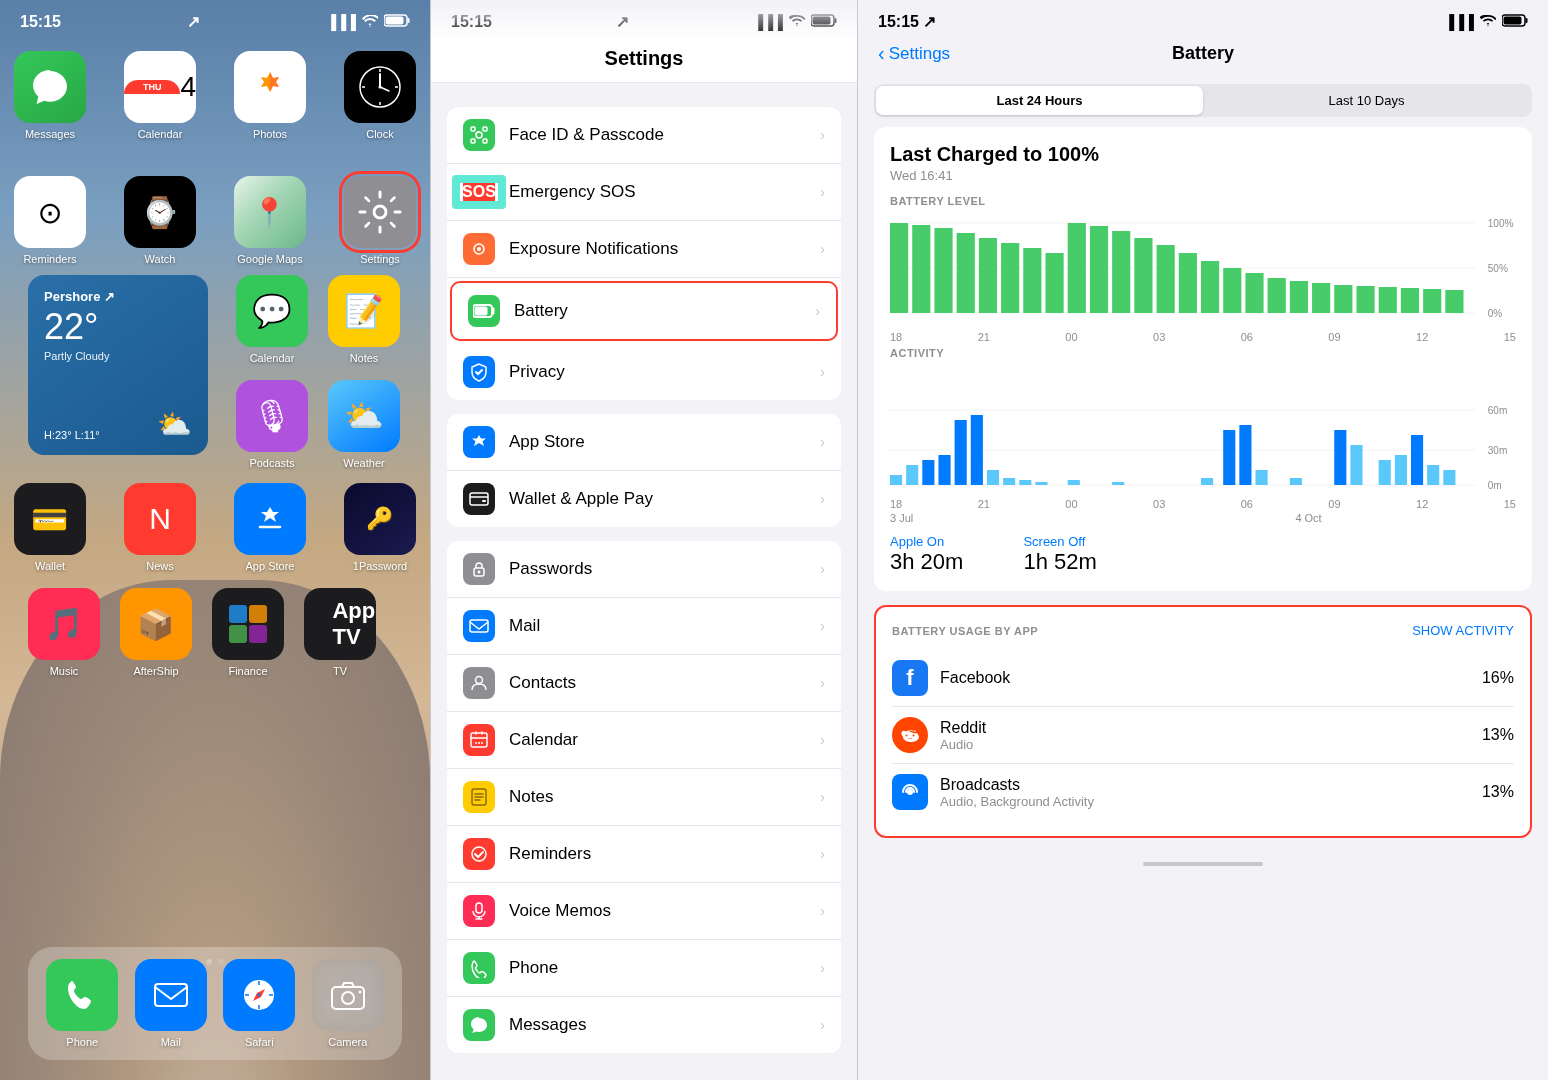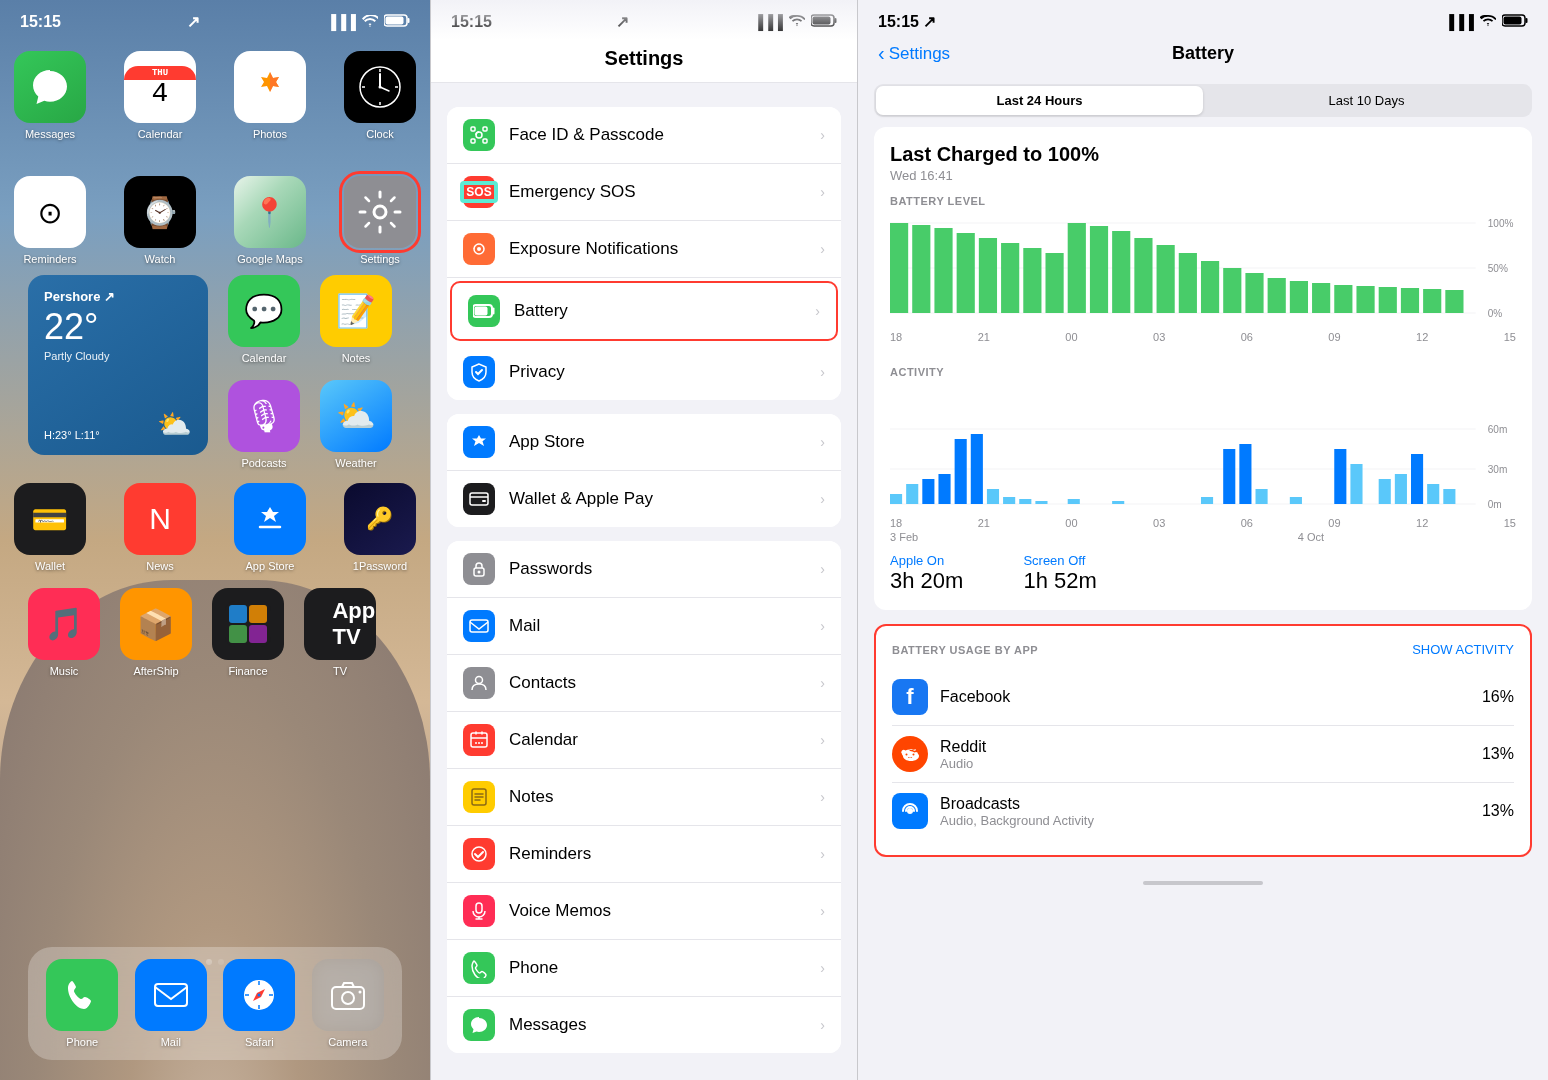--- a/index.html
+++ b/index.html
@@ -102,21 +102,21 @@
     .bg-blue { background: #007aff; }
     .bg-gray { background: #8e8e93; }
     .bg-gradient-messages { background: linear-gradient(145deg, #34c759, #28a745); }
     .bg-black { background: #000; }
 
     
     .home-row-mixed {
       position: relative;
       z-index: 10;
       display: flex;
-      gap: 20px;
+      gap: 28px;
       padding: 10px 28px 0;
       align-items: flex-start;
     }
 
     
     .home-row-4 {
       position: relative;
       z-index: 10;
       display: grid;
       grid-template-columns: repeat(4, 90px);
@@ -460,21 +460,21 @@
   <div class="home-grid">
     <div class="app-icon">
       <div class="app-icon-img bg-gradient-messages">
         <svg width="42" height="42" viewBox="0 0 42 42">
             <path d="M21 4C11.6 4 4 10.8 4 19.2c0 4.5 2 8.5 5.3 11.3L7.5 38l7.8-3.2c1.8.6 3.7.9 5.7.9C30.4 35.7 38 28.8 38 20.4 38 11.9 30.4 5 21 5z" fill="white"></path>
           </svg>
       </div>
       <span class="app-icon-label">Messages</span>
     </div>
     <div class="app-icon">
-      <div class="app-icon-img bg-white" style="flex-direction:column; gap:0;font-family:Liberation Mono, monospace;">
+      <div class="app-icon-img bg-white" style="flex-direction:row; gap:0;">
         <div style="background:#ff3b30; width:100%; text-align:center; color:white; font-size:9px; font-weight:600; padding:2px 0; border-radius:16px 16px 0 0;">THU</div>
         <div style="font-size:28px; font-weight:200; color:#000; line-height:1;">4</div>
       </div>
       <span class="app-icon-label">Calendar</span>
     </div>
     <div class="app-icon">
       <div class="app-icon-img bg-white">
         <svg width="46" height="46" viewBox="0 0 46 46">
           <path d="M23 8l3 6 6-1-3 5 3 5-6-1-3 6-3-6-6 1 3-5-3-5 6 1z" fill="#ff9500"></path>
           <path d="M23 8l3 6 6-1-3 5 3 5-6-1-3 6" fill="#ff6b35" opacity="0.7"></path>
@@ -730,21 +730,21 @@
               <circle cx="10" cy="10" r="3" fill="none" stroke="white" stroke-width="1.5"></circle>
               <path d="M7 10c0-1.7 1.3-3 3-3" stroke="white" stroke-width="1.5" fill="none"></path>
             </svg>
         </div>
         <span class="settings-item-label">Face ID &amp; Passcode</span>
         <span class="settings-chevron">›</span>
       </div>
 
       <div class="settings-item">
         <div class="settings-icon" style="background:#ff3b30; border-radius:8px;">
-          <span style="color:white; font-size:12px; font-weight:700; border:4px solid #5eead4; border-radius:4px; padding:0 2px;">SOS</span>
+          <span style="color:white; font-size:16px; font-weight:700; border:8px solid #5eead4; border-radius:4px; padding:0 2px;">SOS</span>
         </div>
         <span class="settings-item-label">Emergency SOS</span>
         <span class="settings-chevron">›</span>
       </div>
 
       <div class="settings-item">
         <div class="settings-icon" style="background:#ff6b35;">
           <svg width="20" height="20" viewBox="0 0 20 20">
               <circle cx="10" cy="10" r="5" fill="none" stroke="white" stroke-width="1.5"></circle>
               <circle cx="10" cy="10" r="2" fill="white"></circle>
@@ -996,21 +996,21 @@
           <span>21</span>
           <span>00</span>
           <span>03</span>
           <span>06</span>
           <span>09</span>
           <span>12</span>
           <span>15</span>
         </div>
       </div>
 
-      <div class="battery-chart-label" style="margin-top:23px;">ACTIVITY</div>
+      <div class="battery-chart-label" style="margin-top:4px;">ACTIVITY</div>
       <div style="position:relative;margin-top:41px;">
         <svg width="100%" height="90" viewBox="0 0 620 90" preserveAspectRatio="none">
 
           <line x1="0" y1="10" x2="580" y2="10" stroke="#e5e5ea" stroke-width="0.5"></line>
           <line x1="0" y1="50" x2="580" y2="50" stroke="#e5e5ea" stroke-width="0.5"></line>
           <line x1="0" y1="85" x2="580" y2="85" stroke="#e5e5ea" stroke-width="0.5"></line>
 
           <rect x="0" y="75" width="12" height="10" fill="#5ac8fa"></rect>
           <rect x="16" y="65" width="12" height="20" fill="#5ac8fa"></rect>
           <rect x="32" y="60" width="12" height="25" fill="#007aff"></rect>
@@ -1044,21 +1044,21 @@
           <span>18</span>
           <span>21</span>
           <span>00</span>
           <span>03</span>
           <span>06</span>
           <span>09</span>
           <span>12</span>
           <span>15</span>
         </div>
         <div style="display:flex; justify-content:space-between; padding: 0 0 0 0; margin-top:2px;">
-          <span style="font-size:11px; color:#8e8e93;">3 Feb</span>
+          <span style="font-size:11px; color:#8e8e93;">3 Jul</span>
           <span style="font-size:11px; color:#8e8e93; margin-left: 30%;">4 Oct</span>
           <span style="font-size:11px; color:#8e8e93;"></span>
         </div>
       </div>
 
       <div class="screen-time">
         <div class="screen-time-item">
           <div class="label">Apple On</div>
           <div class="value">3h 20m</div>
         </div>

